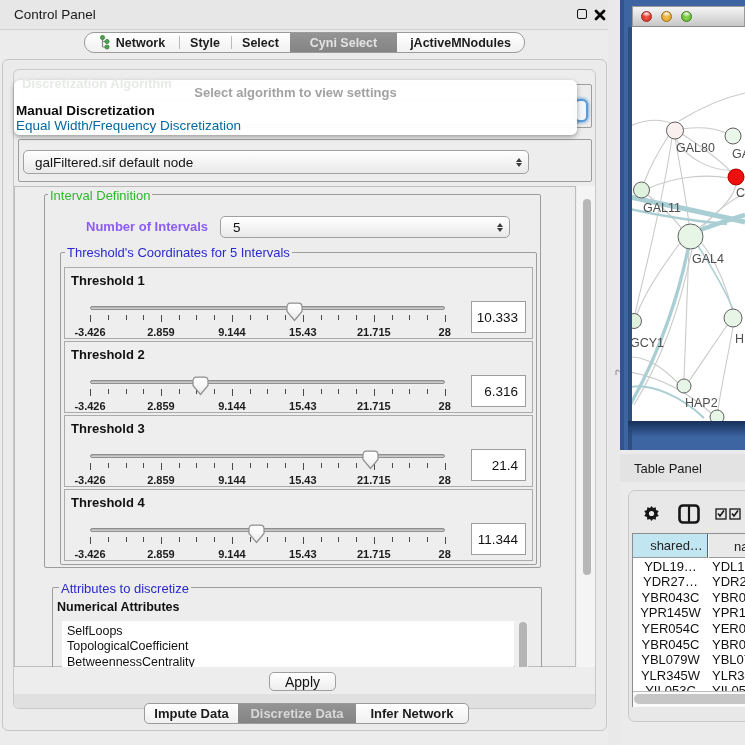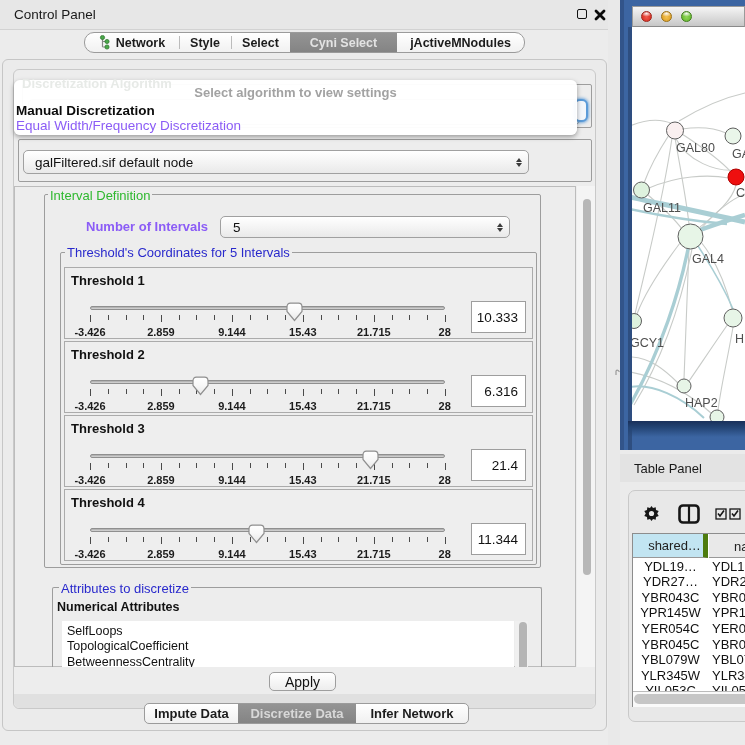--- a/index.html
+++ b/index.html
@@ -281,21 +281,21 @@
     <div class="seg" style="width:93px;justify-content:center;">Impute Data</div>
     <div class="seg" style="width:118px;justify-content:center;background:linear-gradient(#949494,#848484);color:#d8d8d8;">Discretize Data</div>
     <div class="seg" style="flex:1;justify-content:center;">Infer Network</div>
   </div>
 
   <div class="abs" style="left:14px;top:80px;width:563px;height:55px;background:rgba(255,255,255,0.97);
        border-radius:6px;box-shadow:0 2px 5px rgba(0,0,0,0.35);"></div>
   <div class="abs" style="left:22px;top:76px;font-size:13px;font-weight:bold;color:#e7eae7;">Discretization Algorithm</div>
   <div class="abs" style="left:14px;top:85px;width:563px;text-align:center;font-size:13px;color:#a2a2a2;font-weight:bold;">Select algorithm to view settings</div>
   <div class="abs" style="left:16px;top:103px;font-size:13.5px;font-weight:bold;color:#0c0c0c;">Manual Discretization</div>
-  <div class="abs" style="left:16px;top:118px;font-size:13.5px;color:#8b5cf6;">Equal Width/Frequency Discretization</div>
+  <div class="abs" style="left:16px;top:118px;font-size:13.5px;color:#0369a1;">Equal Width/Frequency Discretization</div>
 
   <div class="abs" style="left:608px;top:0;width:12px;height:745px;background:#e9e9e9;"></div>
   <div class="abs" style="left:620px;top:0;width:125px;height:450px;background:#3c65a2;"></div>
   <div class="abs" style="left:620px;top:0;width:4px;height:450px;background:#32548a;"></div>
   <div class="abs" style="left:628px;top:27px;width:4px;height:423px;background:#2e4e80;"></div>
   <svg class="abs" style="left:615px;top:369px;" width="6" height="7" viewBox="0 0 6 7">
     <path d="M1 6 L1 2 Q1.8 0.8 3.2 1.5 L4.5 2.8" fill="none" stroke="#9a9a9a" stroke-width="1.2"></path>
   </svg>
 
   <div class="abs" style="left:632px;top:6px;width:113px;height:21px;background:linear-gradient(#f5f5f5,#c7c7c7);border:1px solid #9a9a9a;border-bottom:1px solid #8a8a8a;"></div>
@@ -377,21 +377,21 @@
     <line x1="11" y1="2" x2="11" y2="18" stroke="#161616" stroke-width="2.2"></line>
   </svg>
   <svg class="abs" style="left:715px;top:508px;" width="30" height="12" viewBox="0 0 30 12">
     <rect x="1" y="1" width="10" height="10" fill="none" stroke="#161616" stroke-width="1.3"></rect>
     <path d="M3 5.5 L5 8 L9 2.5" stroke="#161616" stroke-width="1.6" fill="none"></path>
     <rect x="15" y="1" width="10" height="10" fill="none" stroke="#161616" stroke-width="1.3"></rect>
     <path d="M17 5.5 L19 8 L23 2.5" stroke="#161616" stroke-width="1.6" fill="none"></path>
   </svg>
 
   <div class="abs" style="left:632px;top:533px;width:113px;height:174px;background:#fff;border:1px solid #8d8d8d;border-right:none;overflow:hidden;">
-    <div style="position:absolute;left:0;top:0;width:75px;height:24px;background:#c2e5f2;border-right:5px solid #4d7c0f;border-bottom:1px solid #999;
+    <div style="position:absolute;left:0;top:0;width:75px;height:24px;background:#c2e5f2;border-right:1px solid #4d7c0f;border-bottom:1px solid #999;
          display:flex;align-items:center;justify-content:center;font-size:13px;color:#222;padding-left:13px;">shared…</div>
     <div style="position:absolute;left:76px;top:0;width:60px;height:24px;background:#e9e9e9;border-bottom:1px solid #999;
          font-size:13px;color:#222;">
         <span style="position:absolute;left:25px;top:5px;">name</span>
       </div>
   </div>
   <div id="rows">
       <div class="rowtext" style="left:633px;top:558.5px;width:75px;text-align:center;">YDL19…</div>
       <div class="rowtext" style="left:712px;top:558.5px;">YDL195W</div>
       <div class="rowtext" style="left:633px;top:574.1px;width:75px;text-align:center;">YDR27…</div>

